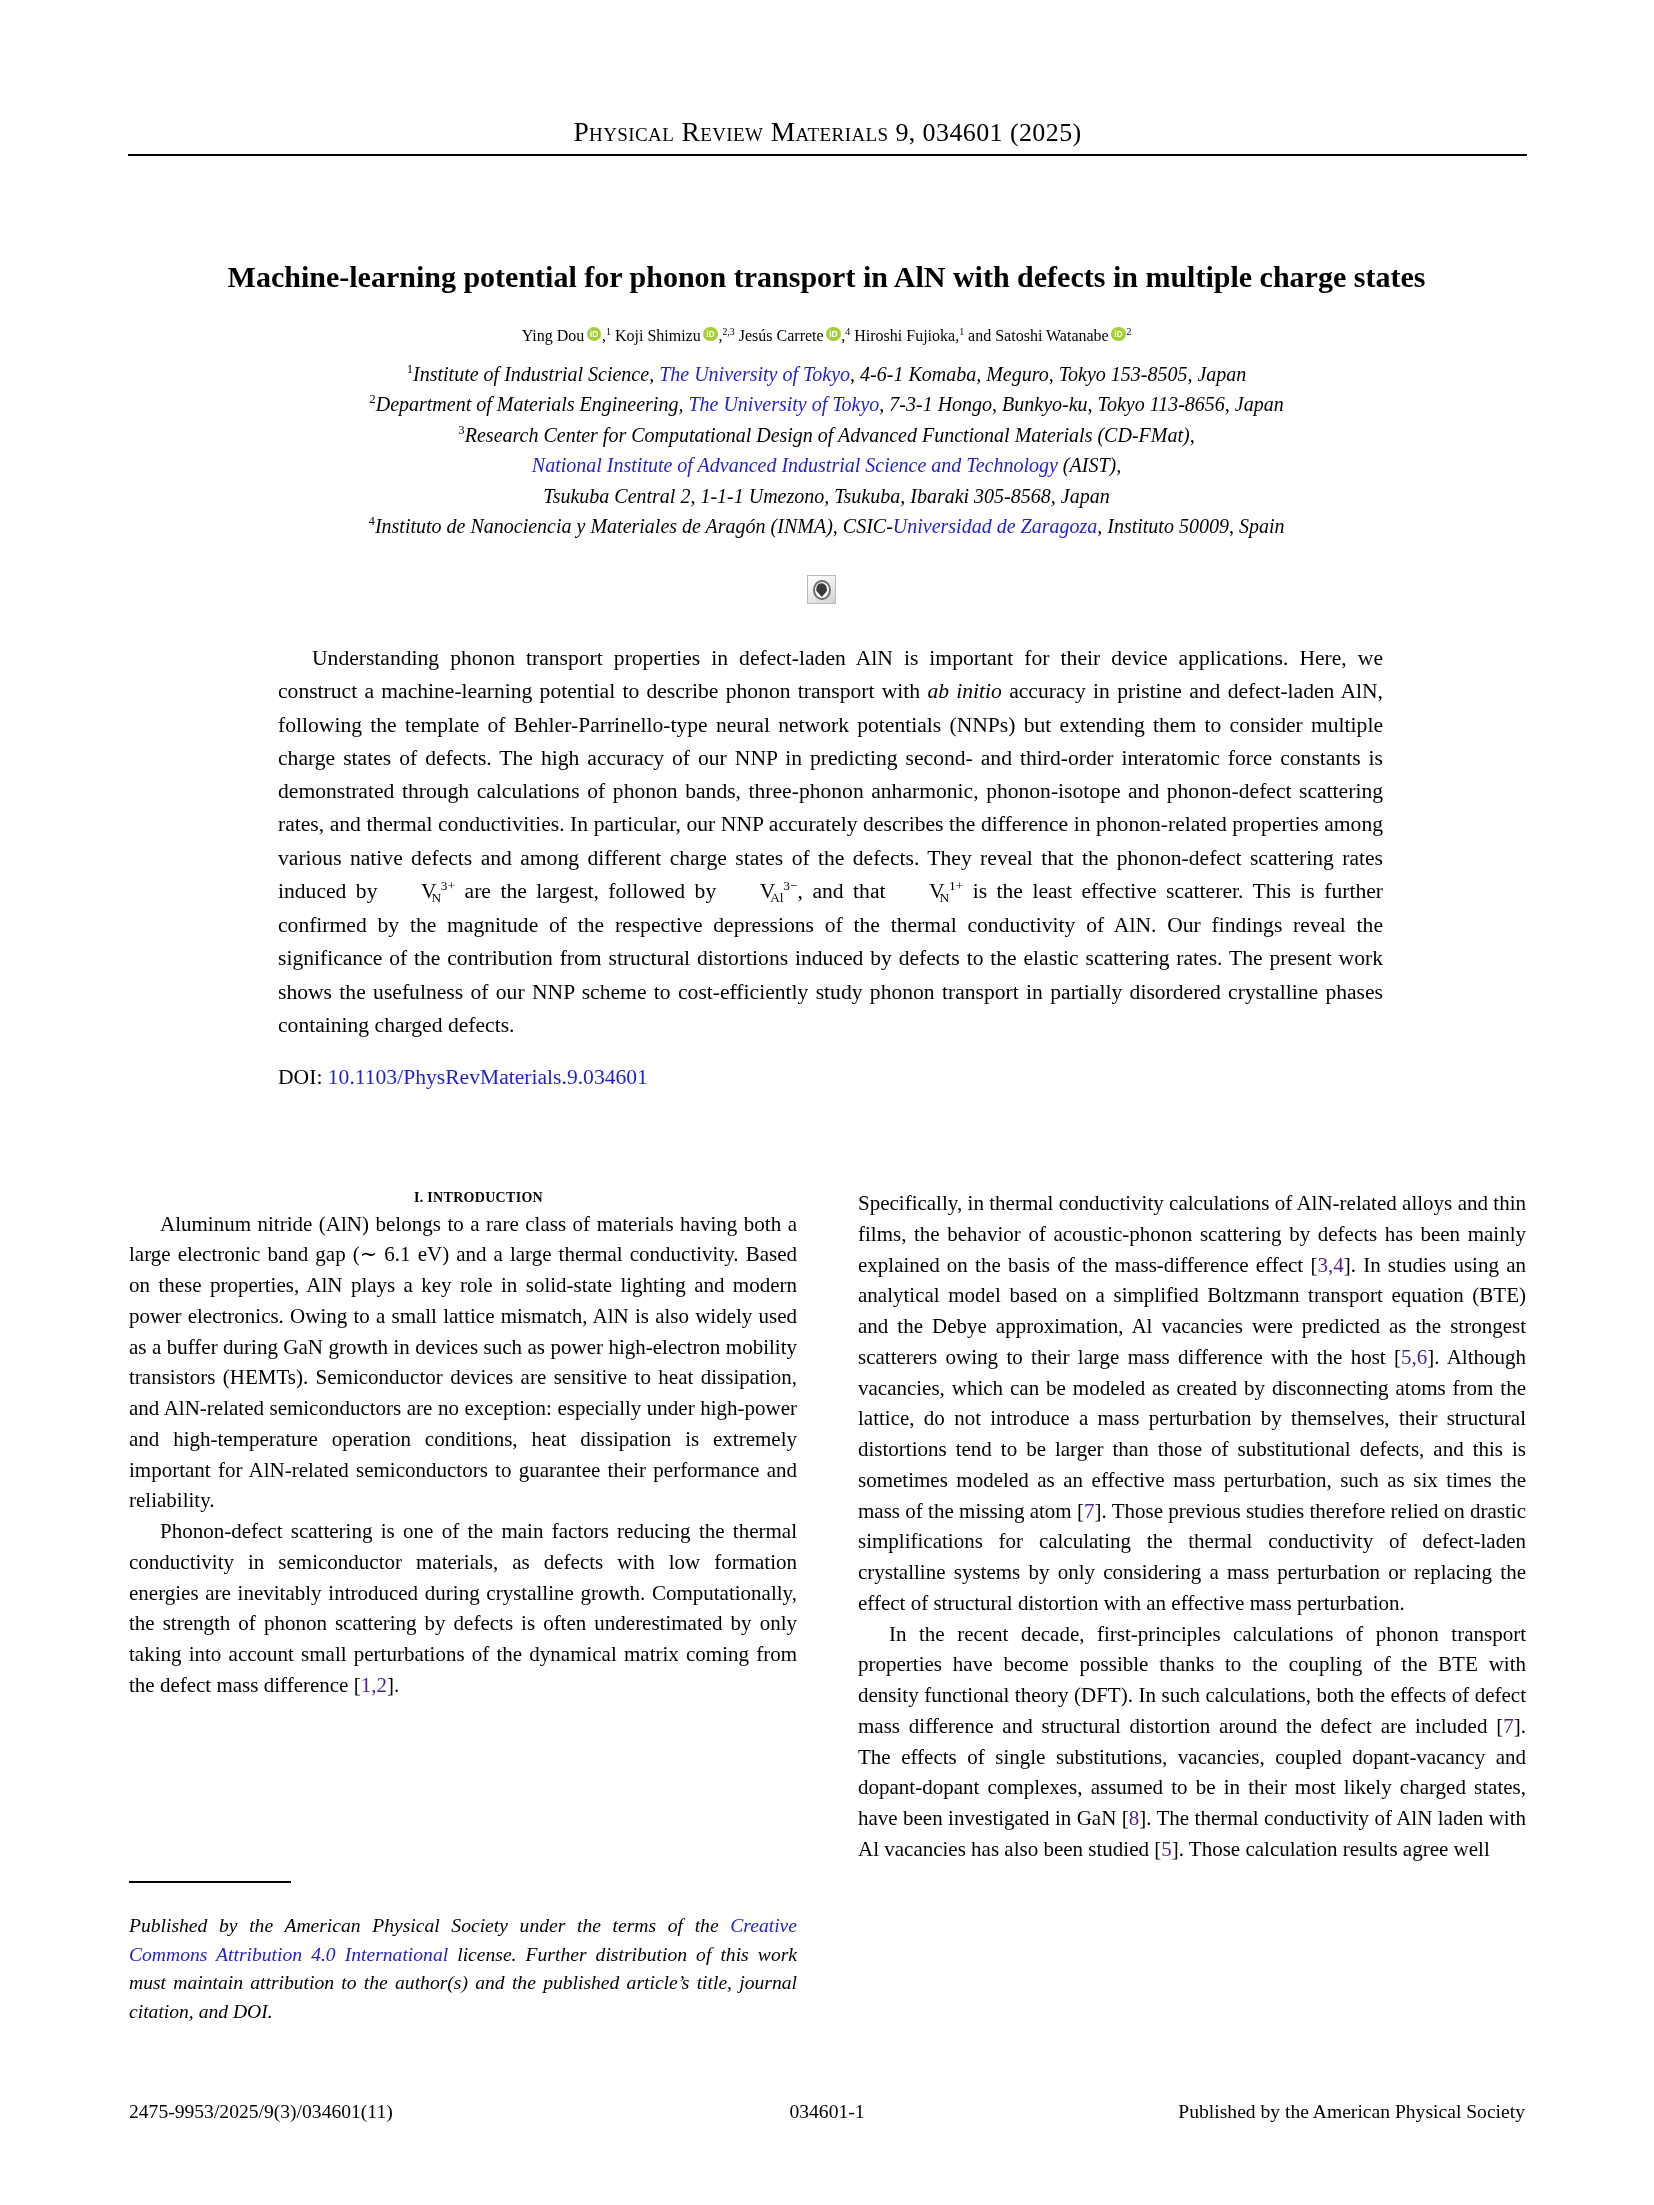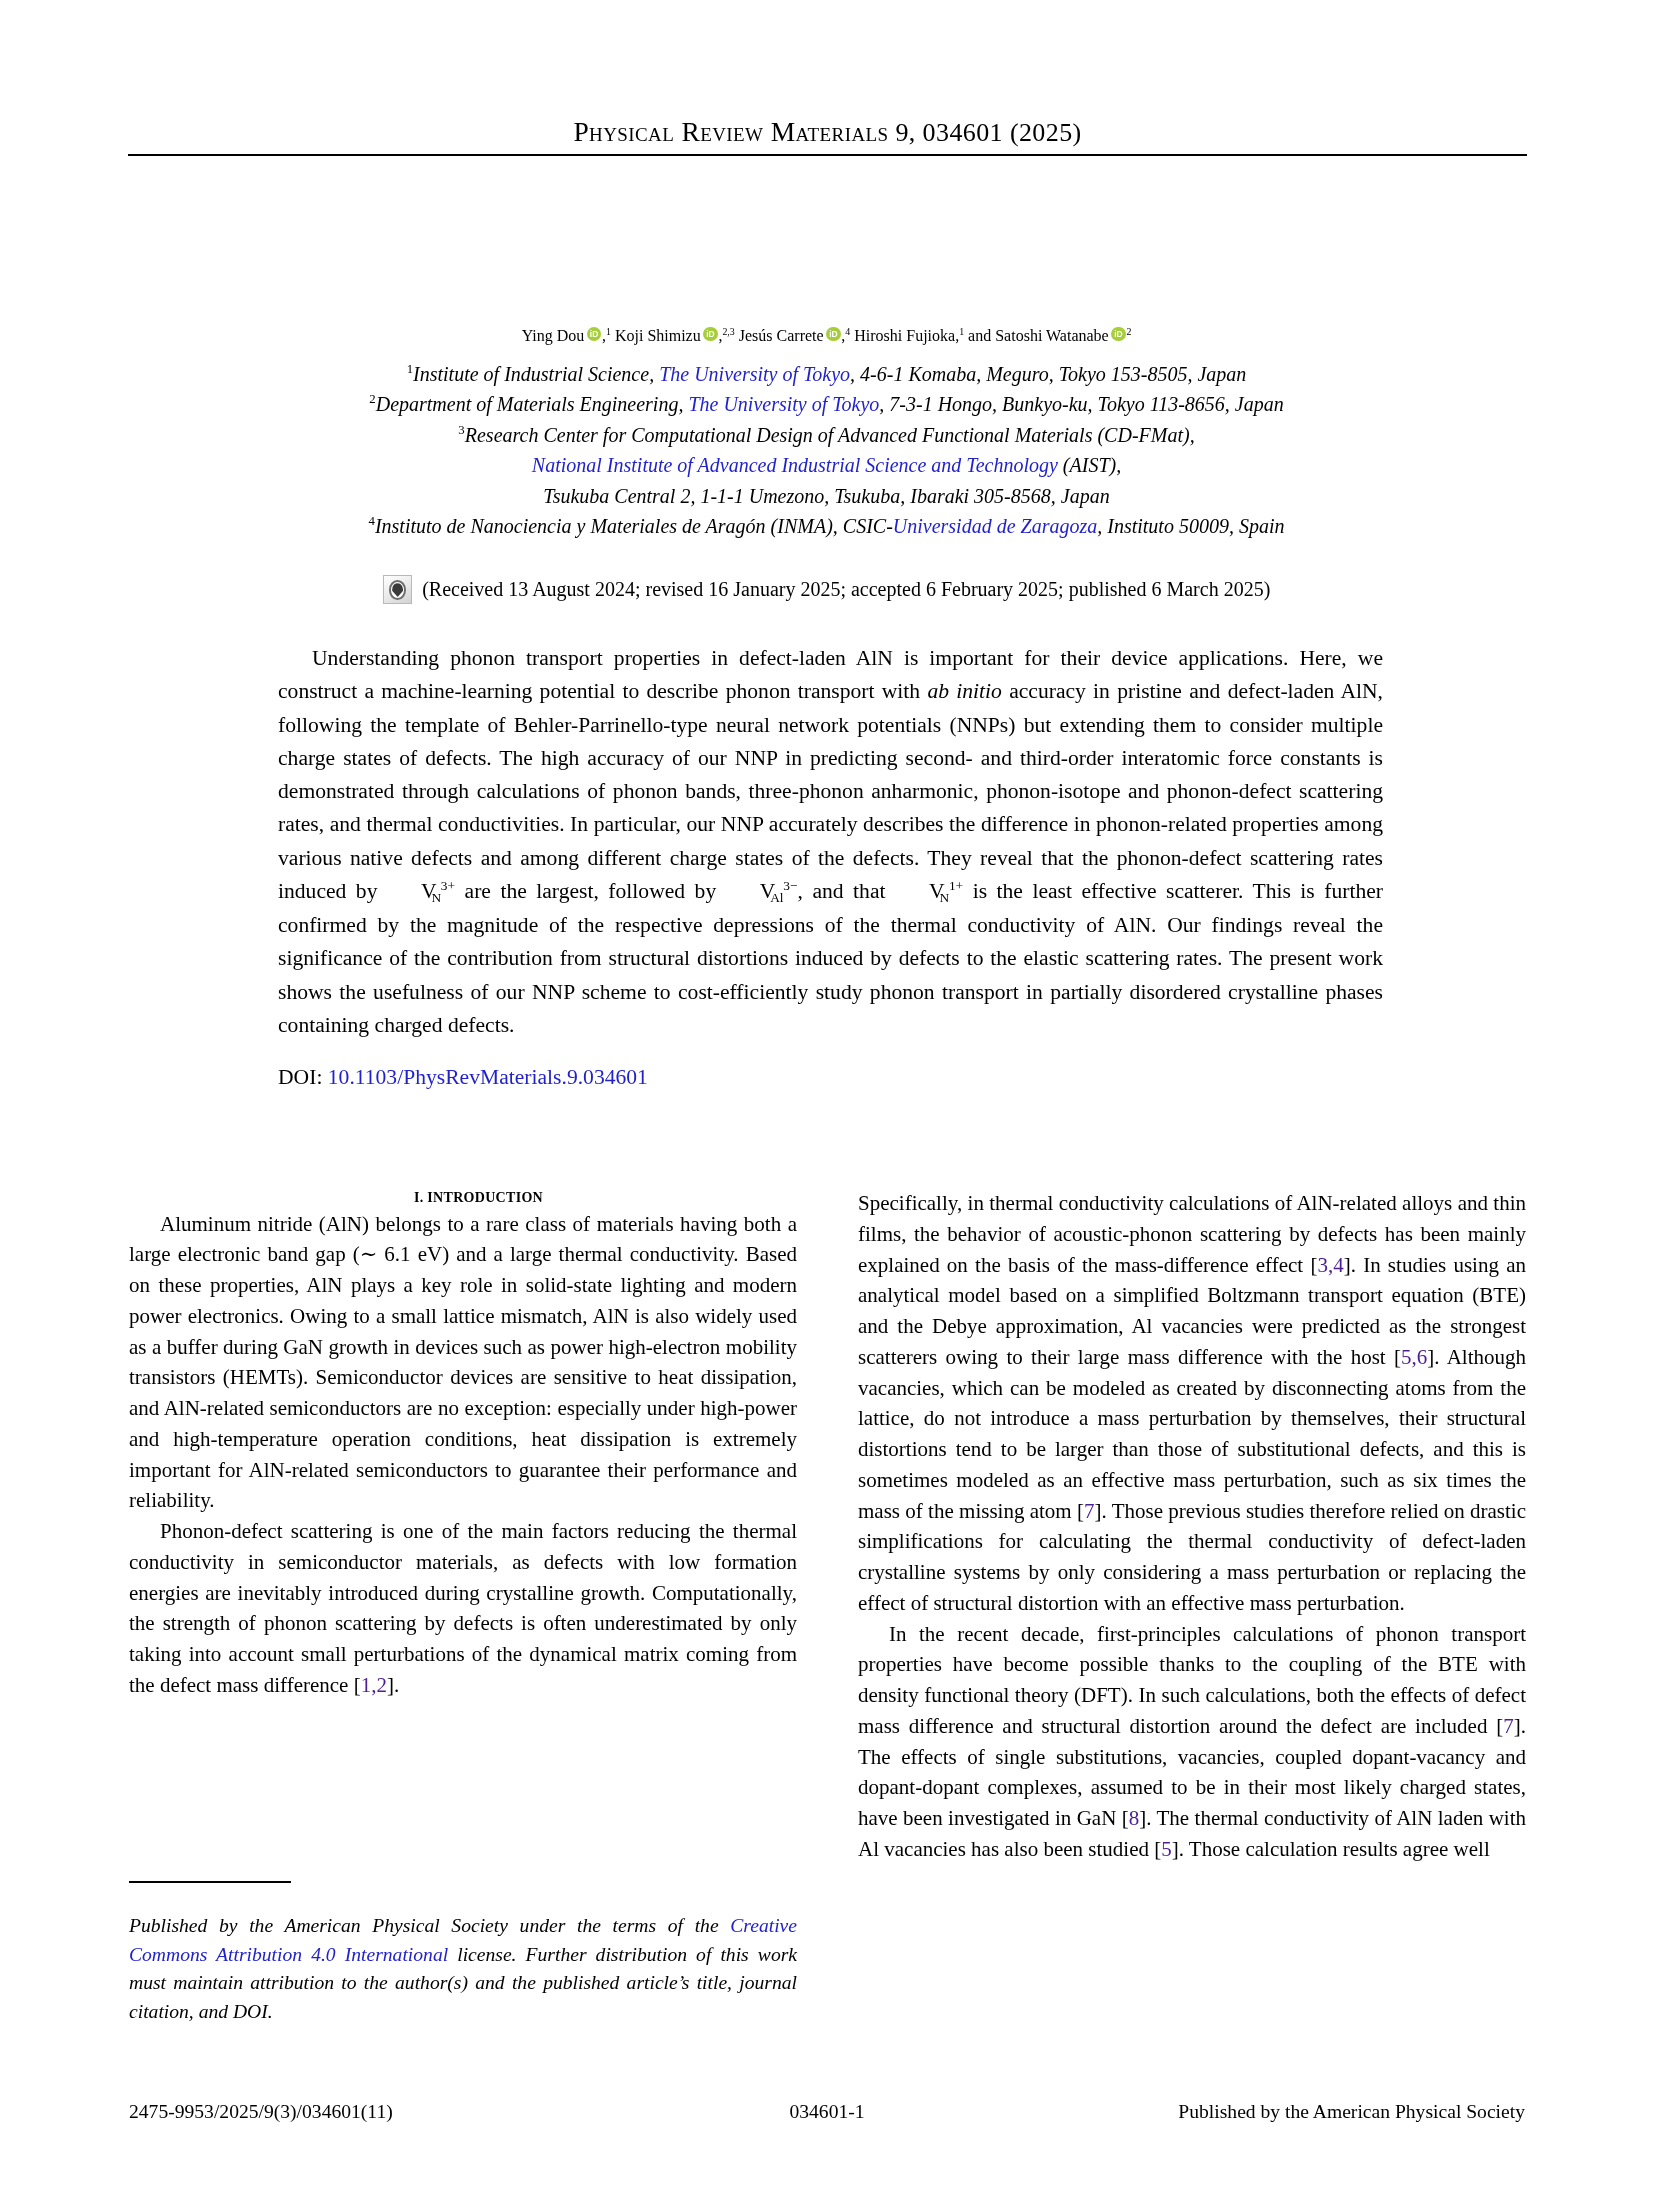--- a/index.html
+++ b/index.html
@@ -247,40 +247,41 @@
 <body>
 
 <div class="page">
 
   <div class="running-head">
     <span class="journal">Physical Review Materials</span>
     <span>9, 034601 (2025)</span>
   </div>
   <div class="head-rule"></div>
 
+  <div class="article-title">Machine-learning potential for phonon transport in AlN with defects in multiple charge states</div>
 
   <div class="authors">
     <span><span>Ying Dou</span><span class="orcid"></span><span>,</span><sup class="aff">1</sup></span>
     <span> <span>Koji Shimizu</span><span class="orcid"></span><span>,</span><sup class="aff">2,3</sup></span>
     <span> <span>Jesús Carrete</span><span class="orcid"></span><span>,</span><sup class="aff">4</sup></span>
     <span> <span>Hiroshi Fujioka</span><span>,</span><sup class="aff">1</sup></span>
     <span> <span>and Satoshi Watanabe</span><span class="orcid"></span><sup class="aff">2</sup></span>
   </div>
 
   <div class="affiliations">
     <div><sup>1</sup><span>Institute of Industrial Science, </span><span class="lnk">The University of Tokyo</span><span>, 4-6-1 Komaba, Meguro, Tokyo 153-8505, Japan</span></div>
     <div><sup>2</sup><span>Department of Materials Engineering, </span><span class="lnk">The University of Tokyo</span><span>, 7-3-1 Hongo, Bunkyo-ku, Tokyo 113-8656, Japan</span></div>
     <div><sup>3</sup><span>Research Center for Computational Design of Advanced Functional Materials (CD-FMat),</span></div>
     <div><span class="lnk">National Institute of Advanced Industrial Science and Technology</span><span> (AIST),</span></div>
     <div><span>Tsukuba Central 2, 1-1-1 Umezono, Tsukuba, Ibaraki 305-8568, Japan</span></div>
     <div><sup>4</sup><span>Instituto de Nanociencia y Materiales de Aragón (INMA), CSIC-</span><span class="lnk">Universidad de Zaragoza</span><span>, Instituto 50009, Spain</span></div>
   </div>
 
   <div class="dates-row">
-    <span class="crossmark"></span><span>(Received 13 August 2024; revised 16 January 2025; accepted 6 February 2025; published 6 March 2025)</span>
+    <span class="crossmark"></span>
   </div>
 
   <div class="abstract">
     <p><span>Understanding phonon transport properties in defect-laden AlN is important for their device applications. Here, we construct a machine-learning potential to describe phonon transport with </span><i>ab initio</i><span> accuracy in pristine and defect-laden AlN, following the template of Behler-Parrinello-type neural network potentials (NNPs) but extending them to consider multiple charge states of defects. The high accuracy of our NNP in predicting second- and third-order interatomic force constants is demonstrated through calculations of phonon bands, three-phonon anharmonic, phonon-isotope and phonon-defect scattering rates, and thermal conductivities. In particular, our NNP accurately describes the difference in phonon-related properties among various native defects and among different charge states of the defects. They reveal that the phonon-defect scattering rates induced by </span><span class="vnote"><span class="base">V</span><span class="sub">N</span><span class="sup">3+</span></span><span> are the largest, followed by </span><span class="vnote"><span class="base">V</span><span class="sub">Al</span><span class="sup">3−</span></span><span>, and that </span><span class="vnote"><span class="base">V</span><span class="sub">N</span><span class="sup">1+</span></span><span> is the least effective scatterer. This is further confirmed by the magnitude of the respective depressions of the thermal conductivity of AlN. Our findings reveal the significance of the contribution from structural distortions induced by defects to the elastic scattering rates. The present work shows the usefulness of our NNP scheme to cost-efficiently study phonon transport in partially disordered crystalline phases containing charged defects.</span></p>
   </div>
 
   <div class="doi-line">
     <span>DOI: </span><span class="lnk">10.1103/PhysRevMaterials.9.034601</span>
   </div>
 

